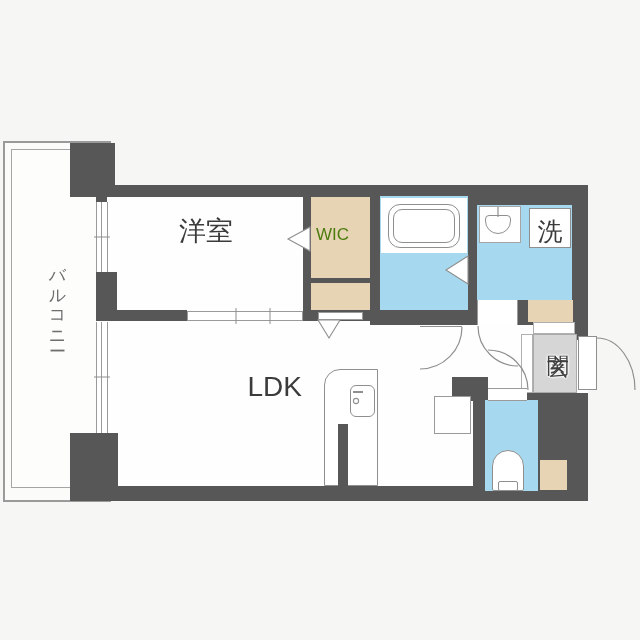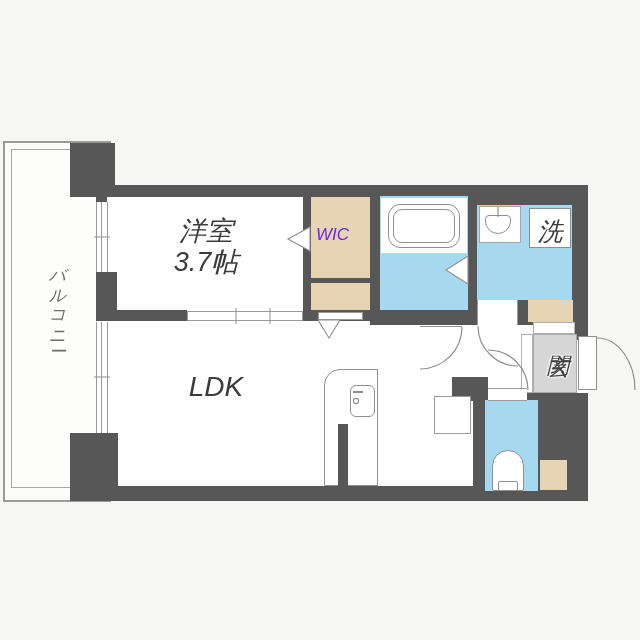--- a/index.html
+++ b/index.html
@@ -1,17 +1,17 @@
 <!DOCTYPE html>
 <html><head>
 <meta charset="utf-8">
 <style>
   html,body{margin:0;padding:0;}
   #canvas{position:relative;width:640px;height:640px;background:#f6f6f5;overflow:hidden;
-          font-family:"Liberation Sans","DejaVu Sans",sans-serif;font-style:italic;}
+          font-family:"Liberation Sans","DejaVu Sans",sans-serif;}
   .abs{position:absolute;}
   .wall{position:absolute;background:#575757;}
   .floor{position:absolute;background:#fefefe;}
   .wet{position:absolute;background:#a6d8f0;}
   .tan{position:absolute;background:#e7d4b5;}
   .sill{position:absolute;background:#ffffff;border:1px solid #9a9a9a;box-sizing:border-box;}
   .outl{border:1.3px solid #8f8f8f;box-sizing:border-box;background:#fff;}
   .roomlabel{position:absolute;color:#3b3b3b;text-align:center;}
   svg.overlay{position:absolute;left:0;top:0;pointer-events:none;}
   .vtext{writing-mode:vertical-rl;text-orientation:upright;}
@@ -108,28 +108,27 @@
     <line x1="270" y1="308" x2="270" y2="324" stroke="#8f8f8f" stroke-width="1"></line>
 
     <line x1="498" y1="207" x2="498" y2="217" stroke="#8f8f8f" stroke-width="1.2"></line>
 
     <line x1="353" y1="392" x2="363" y2="392" stroke="#8f8f8f" stroke-width="2"></line>
     <circle cx="356" cy="401" r="2.6" fill="none" stroke="#8f8f8f" stroke-width="1.1"></circle>
   </svg>
 
   <div class="roomlabel" style="left:120px;top:216px;width:172px;font-size:27px;line-height:31px;">
     <div>洋室</div>
-    <div>3.7帖</div>
   </div>
 
-  <div class="roomlabel" style="left:130px;top:370px;width:172px;font-size:28px;line-height:34px;">
+  <div class="roomlabel" style="left:130px;top:370px;width:172px;font-size:28px;line-height:34px;text-align:right;">
     <div>LDK</div>
   </div>
 
-  <div class="roomlabel" style="left:311px;top:225px;width:43px;font-size:17px;color:#6d28d9;">WIC</div>
+  <div class="roomlabel" style="left:311px;top:225px;width:43px;font-size:17px;color:#4d7c0f;">WIC</div>
 
   <div class="roomlabel" style="left:529px;top:215px;width:42px;font-size:25px;color:#3b3b3b;">洗</div>
 
   <div class="roomlabel vtext" style="left:543px;top:337px;font-size:22px;letter-spacing:1px;color:#3f3f3f;
               text-shadow:0 0 2px #fff,0 0 2px #fff,0 0 3px #fff,0 0 3px #fff;">玄関</div>
 
   <div class="roomlabel vtext" style="left:46px;top:256px;font-size:17px;letter-spacing:2px;color:#6e6e6e;">バルコニー</div>
 
 </div>
 

